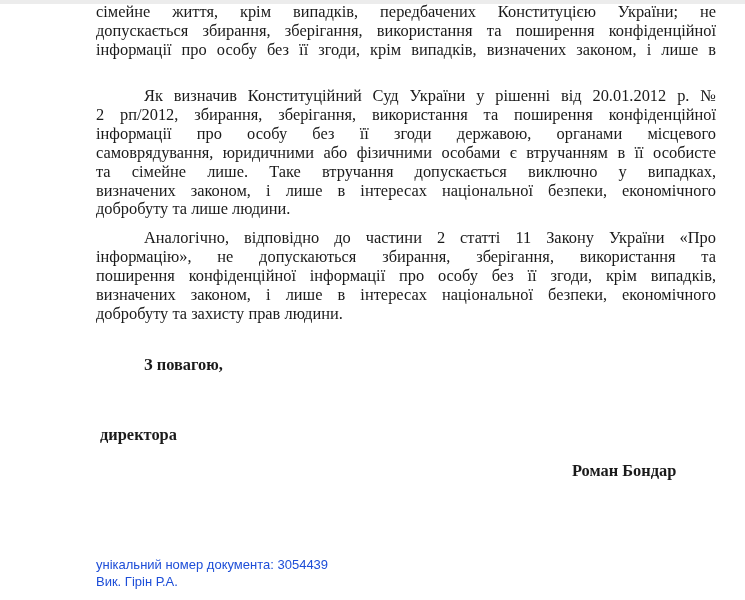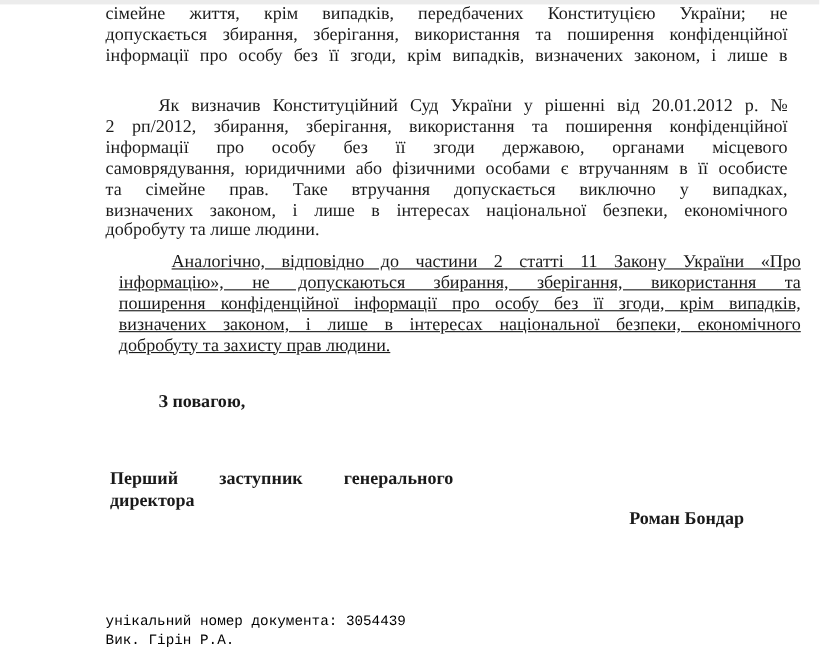--- a/index.html
+++ b/index.html
@@ -38,21 +38,21 @@
       display: block;
       text-align: justify;
       text-align-last: justify;
       white-space: nowrap;
     }
     .line.last {
       text-align-last: left;
     }
     .p1 { position: absolute; top: 3px; left: 0; width: 620px; }
     .p2 { position: absolute; top: 87px; left: 0; width: 620px; }
-    .p3 { position: absolute; top: 229px; left: 12px; width: 620px; text-decoration: underline; }
+    .p3 { position: absolute; top: 229px; left: 0; width: 620px; }
 
     .closing {
       position: absolute;
       top: 355px;
       left: 48px;
       font-size: 16.4px;
       font-weight: bold;
     }
     .sig-title {
       position: absolute;
@@ -68,65 +68,60 @@
       top: 425px;
       left: 476px;
       font-size: 16.4px;
       font-weight: bold;
       margin-top: 36px;
     }
     .footer {
       position: absolute;
       top: 556px;
       left: 0;
-      font-family: Liberation Mono, monospace;
+      font-family: Liberation Sans, sans-serif;
       font-size: 13px;
       line-height: 17px;
-      color: #000000;
+      color: #1d4ed8;
     }
   </style>
 </head>
 <body>
 
 <div class="top-bar"></div>
 
 <div class="page">
 
   <div class="para p1">
     <span class="line">сімейне життя, крім випадків, передбачених Конституцією України; не</span>
     <span class="line">допускається збирання, зберігання, використання та поширення конфіденційної</span>
     <span class="line">інформації про особу без її згоди, крім випадків, визначених законом, і лише в</span>
   </div>
 
   <div class="para p2">
     <span class="line" style="padding-left:48px;">Як визначив Конституційний Суд України у рішенні від 20.01.2012 р. №</span>
     <span class="line">2 рп/2012, збирання, зберігання, використання та поширення конфіденційної</span>
     <span class="line">інформації про особу без її згоди державою, органами місцевого</span>
     <span class="line">самоврядування, юридичними або фізичними особами є втручанням в її особисте</span>
-    <span class="line">та сімейне прав. Таке втручання допускається виключно у випадках,</span>
+    <span class="line">та сімейне лише. Таке втручання допускається виключно у випадках,</span>
     <span class="line">визначених законом, і лише в інтересах національної безпеки, економічного</span>
     <span class="line last">добробуту та лише людини.</span>
   </div>
 
   <div class="para p3">
     <span class="line" style="padding-left:48px;">Аналогічно, відповідно до частини 2 статті 11 Закону України «Про</span>
     <span class="line">інформацію», не допускаються збирання, зберігання, використання та</span>
     <span class="line">поширення конфіденційної інформації про особу без її згоди, крім випадків,</span>
     <span class="line">визначених законом, і лише в інтересах національної безпеки, економічного</span>
     <span class="line last">добробуту та захисту прав людини.</span>
   </div>
 
   <div class="closing">З повагою,</div>
 
   <div class="sig-title">
-    <div style="display:flex; justify-content:space-between;">
-      <span>Перший</span>
-      <span>заступник</span>
-      <span>генерального</span>
-    </div>
     <div>директора</div>
   </div>
 
   <div class="sig-name">Роман Бондар</div>
 
   <div class="footer">
     <div>унікальний номер документа: 3054439</div>
     <div>Вик. Гірін Р.А.</div>
   </div>
 

